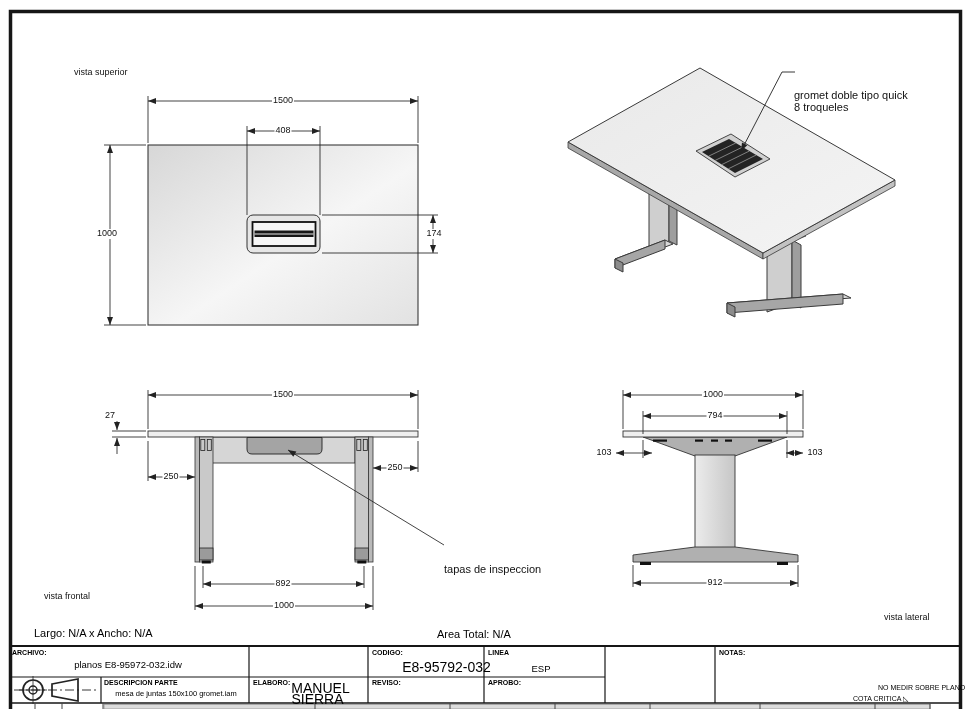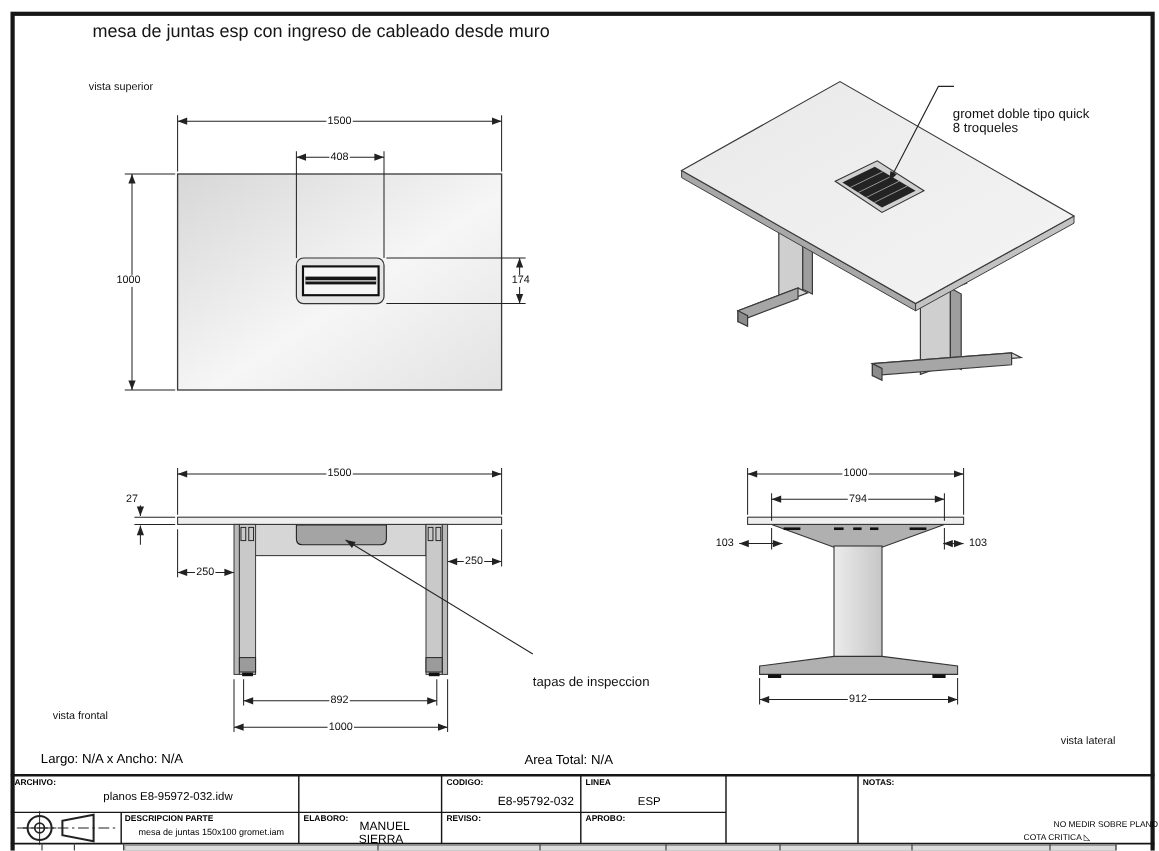--- a/index.html
+++ b/index.html
@@ -10,21 +10,21 @@
   #drawing{position:absolute;left:0;top:0;}
   .lbl{position:absolute;white-space:nowrap;line-height:1.1;}
   .ctr{transform:translate(-50%,-50%);}
   .dim{font-size:9px;background:#fff;padding:0 1px;color:#111;}
   .viewlab{font-size:9px;color:#111;}
   .ann{font-size:11px;color:#111;margin-top:24px;}
   .ttl{font-size:15px;color:#151515;}
   .tbl-label{font-size:7px;font-weight:bold;color:#000;}
   .tbl-val{font-size:9.5px;color:#000;}
   .tbl-val-sm{font-size:7.5px;color:#000;}
-  .tbl-val-md{font-size:10px;color:#000;padding-left:43px;}
+  .tbl-val-md{font-size:14px;color:#000;padding-left:43px;}
   .summary{font-size:11px;color:#000;}
   .note-sm{font-size:7px;color:#000;}
 </style>
 </head>
 <body>
 
 <div id="sheet">
 
   <svg id="drawing" width="966" height="709" viewBox="0 0 966 709">
     <defs>
@@ -224,21 +224,20 @@
         <line x1="315" y1="703" x2="315" y2="709"></line>
       <line x1="450" y1="703" x2="450" y2="709"></line>
         <line x1="555" y1="703" x2="555" y2="709"></line>
       <line x1="650" y1="703" x2="650" y2="709"></line>
         <line x1="760" y1="703" x2="760" y2="709"></line>
       <line x1="875" y1="703" x2="875" y2="709"></line>
         <line x1="930" y1="703" x2="930" y2="709"></line>
     </g>
   </svg>
 
-  <span class="lbl ttl" style="left:77px;top:19px;">mesa de juntas esp con ingreso de cableado desde muro</span>
 
   <span class="lbl viewlab" style="left:30px;top:68px;margin-left:44px;">vista superior</span>
   <span class="lbl viewlab" style="left:44px;top:592px;">vista frontal</span>
   <span class="lbl viewlab" style="left:884px;top:598px;margin-top:15px;">vista lateral</span>
 
   <span class="lbl dim ctr" style="left:283px;top:101px;">1500</span>
   <span class="lbl dim ctr" style="left:283px;top:131px;">408</span>
   <span class="lbl dim ctr" style="left:107px;top:234px;">1000</span>
   <span class="lbl dim ctr" style="left:434px;top:234px;">174</span>
 
@@ -256,21 +255,21 @@
   <span class="lbl dim ctr" style="left:713px;top:395px;">1000</span>
   <span class="lbl dim ctr" style="left:715px;top:416px;">794</span>
   <span class="lbl dim ctr" style="left:604px;top:453px;">103</span>
   <span class="lbl dim ctr" style="left:815px;top:453px;">103</span>
   <span class="lbl dim ctr" style="left:715px;top:583px;">912</span>
 
   <span class="lbl summary" style="left:17px;top:627px;padding-left:17px;">Largo: N/A x Ancho: N/A</span>
   <span class="lbl summary" style="left:437px;top:628px;">Area Total: N/A</span>
 
   <span class="lbl tbl-label" style="left:12px;top:649px;">ARCHIVO:</span>
-  <span class="lbl tbl-val ctr" style="left:140px;top:665px;">planos E8-95972-032.idw</span>
+  <span class="lbl tbl-val ctr" style="left:128px;top:665px;">planos E8-95972-032.idw</span>
   <span class="lbl tbl-label" style="left:372px;top:649px;">CODIGO:</span>
   <span class="lbl tbl-val-md ctr" style="left:425px;top:668px;">E8-95792-032</span>
   <span class="lbl tbl-label" style="left:488px;top:649px;">LINEA</span>
   <span class="lbl tbl-val ctr" style="left:541px;top:669px;">ESP</span>
 
   <span class="lbl tbl-label" style="left:104px;top:679px;">DESCRIPCION PARTE</span>
   <span class="lbl tbl-val-sm ctr" style="left:176px;top:694px;">mesa de juntas 150x100 gromet.iam</span>
   <span class="lbl tbl-label" style="left:253px;top:679px;">ELABORO:</span>
   <span class="lbl tbl-val-md ctr" style="left:299px;top:689px;">MANUEL</span>
   <span class="lbl tbl-val-md ctr" style="left:296px;top:700px;">SIERRA</span>

